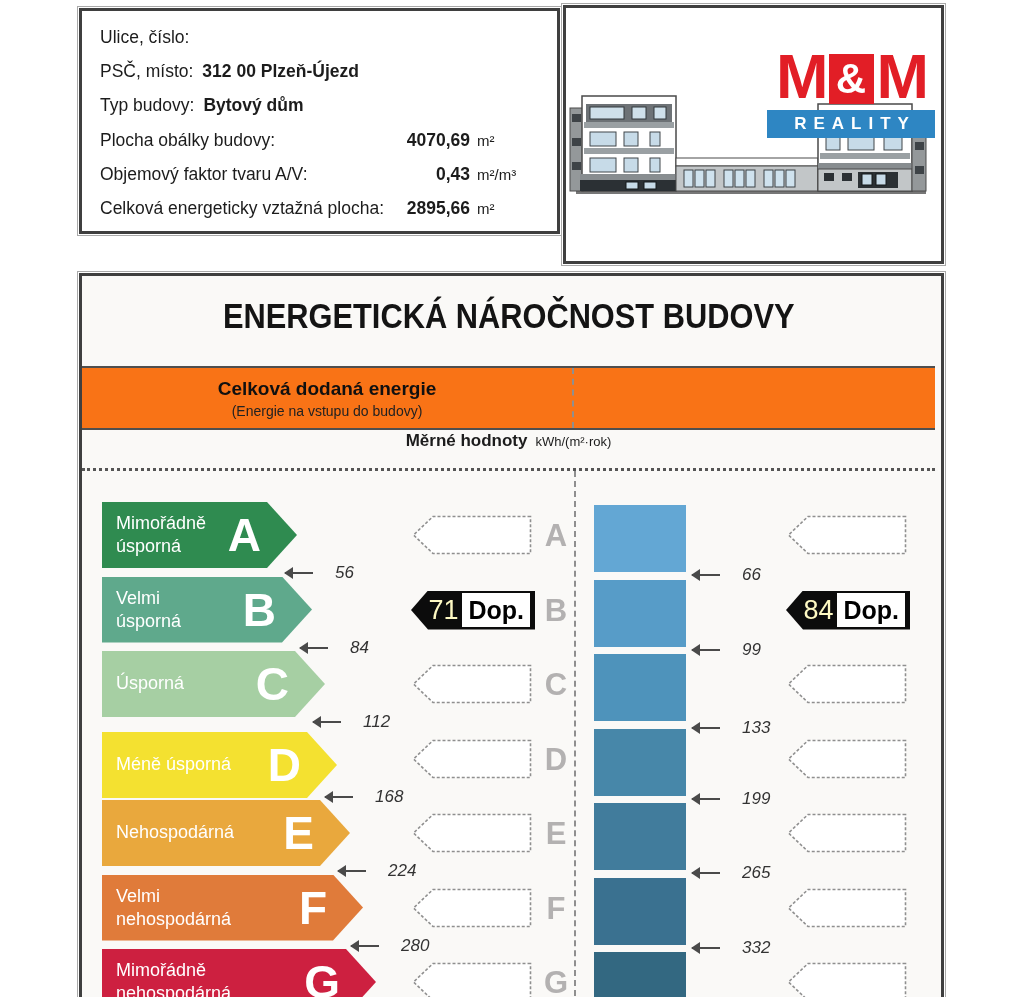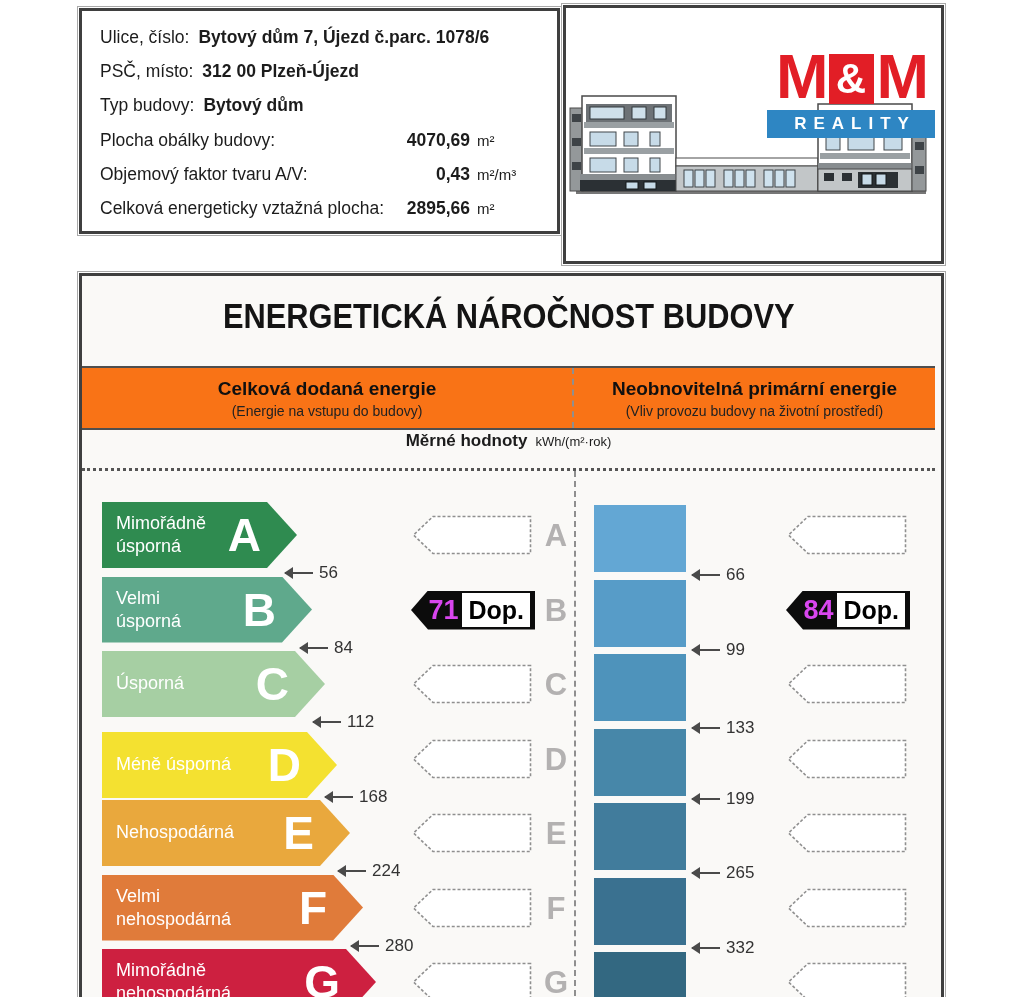--- a/index.html
+++ b/index.html
@@ -49,41 +49,40 @@
   #scale{position:absolute;top:192px;left:0;width:853px;bottom:0;}
   .carrow{position:absolute;left:20px;height:66px;
           clip-path:polygon(0 0,calc(100% - 30px) 0,100% 50%,calc(100% - 30px) 100%,0 100%);}
   .carrow .clabel{position:absolute;left:14px;top:50%;transform:translateY(-50%);
                   color:#fff;font-size:18px;line-height:1.3;}
   .carrow .cletter{position:absolute;right:36px;top:50%;transform:translateY(-50%);
                    color:#fff;font-size:46px;font-weight:bold;}
   .outline-arrow{position:absolute;width:120px;height:40px;}
   .grey-letter{position:absolute;left:459px;width:30px;text-align:center;
                font-size:31px;font-weight:bold;color:#b3b1b1;}
-  .thresh{position:absolute;display:flex;align-items:center;gap:6px;height:16px;}
+  .thresh{position:absolute;display:flex;align-items:center;gap:22px;height:16px;font-style:italic;}
   .thresh .ln{position:relative;width:28px;height:2px;background:#4a4a4a;}
   .thresh .ln::before{content:"";position:absolute;left:-1px;top:-5px;width:0;height:0;
                       border-right:9px solid #4a4a4a;border-top:6px solid transparent;border-bottom:6px solid transparent;}
   .thresh .tv{font-size:17px;color:#333;}
   .bar{position:absolute;left:512px;width:92px;height:67px;}
   .badge{position:absolute;width:124px;height:39px;background:#0c0c0c;
          clip-path:polygon(17px 0,100% 0,100% 100%,17px 100%,0 50%);
          display:flex;align-items:center;justify-content:flex-end;padding-right:5px;box-sizing:border-box;}
-  .badge .bval{color:#d946ef;font-weight:bold;font-size:27px;margin-right:4px;}
+  .badge .bval{color:#fef9c3;font-weight:normal;font-size:27px;margin-right:4px;}
   .badge .bsuf{background:#fff;color:#000;font-weight:bold;font-size:25px;padding:3px 6px 2px;}
 </style>
 </head>
 <body>
 
 <div id="page">
 
   <div id="info-box" class="box">
     <div class="info-row">
       <span class="lbl">Ulice, číslo:</span>
-      <span class="val">Bytový dům 7, Újezd č.parc. 1078/6</span>
     </div>
     <div class="info-row">
       <span class="lbl">PSČ, místo:</span>
       <span class="val">312 00 Plzeň-Újezd</span>
     </div>
     <div class="info-row">
       <span class="lbl">Typ budovy:</span>
       <span class="val">Bytový dům</span>
     </div>
     <div class="info-row with-unit">
@@ -179,24 +178,20 @@
 
   <div id="main-box" class="box">
     <div id="cert-title">
       <span>ENERGETICKÁ NÁROČNOST BUDOVY</span>
     </div>
     <div id="col-headers">
       <div class="col-h left">
         <div class="t">Celková dodaná energie</div>
         <div class="s">(Energie na vstupu do budovy)</div>
       </div>
-      <div class="col-h right">
-        <div class="t">Neobnovitelná primární energie</div>
-        <div class="s">(Vliv provozu budovy na životní prostředí)</div>
-      </div>
     </div>
     <div id="measure-row">
       <span class="m">Měrné hodnoty</span>
       <span class="u">kWh/(m²·rok)</span>
     </div>
     <div id="dotted-sep"></div>
     <div id="v-divider"></div>
     <div id="scale">
         <div class="carrow" style="top: 34px; width: 195px; background: rgb(47, 139, 80);">
           <div class="clabel">Mimořádně<br>úsporná</div>

